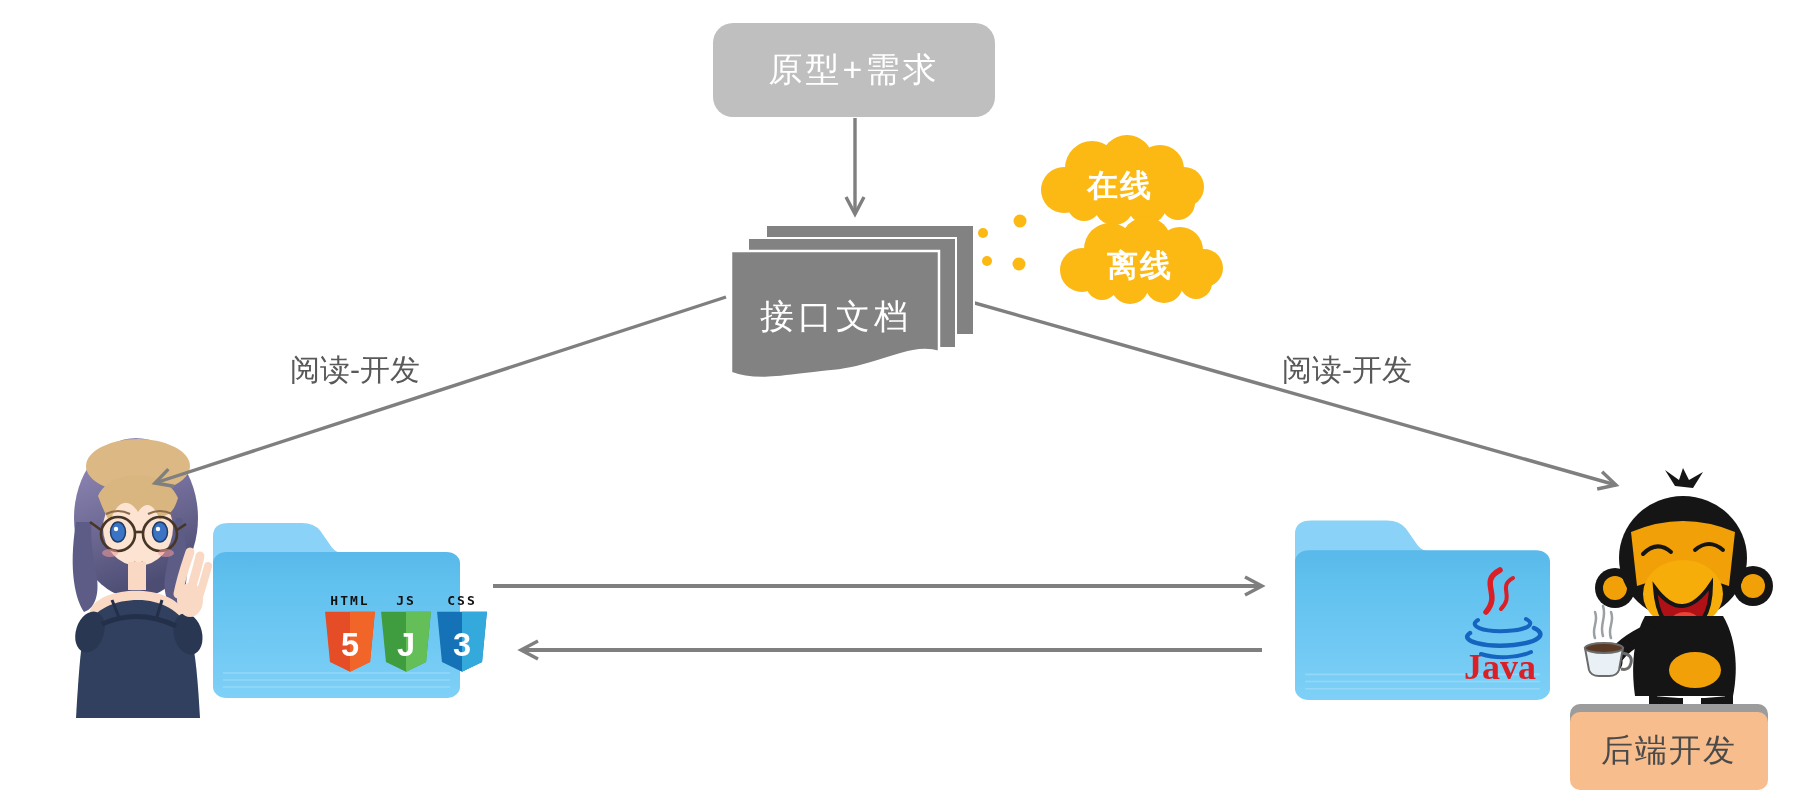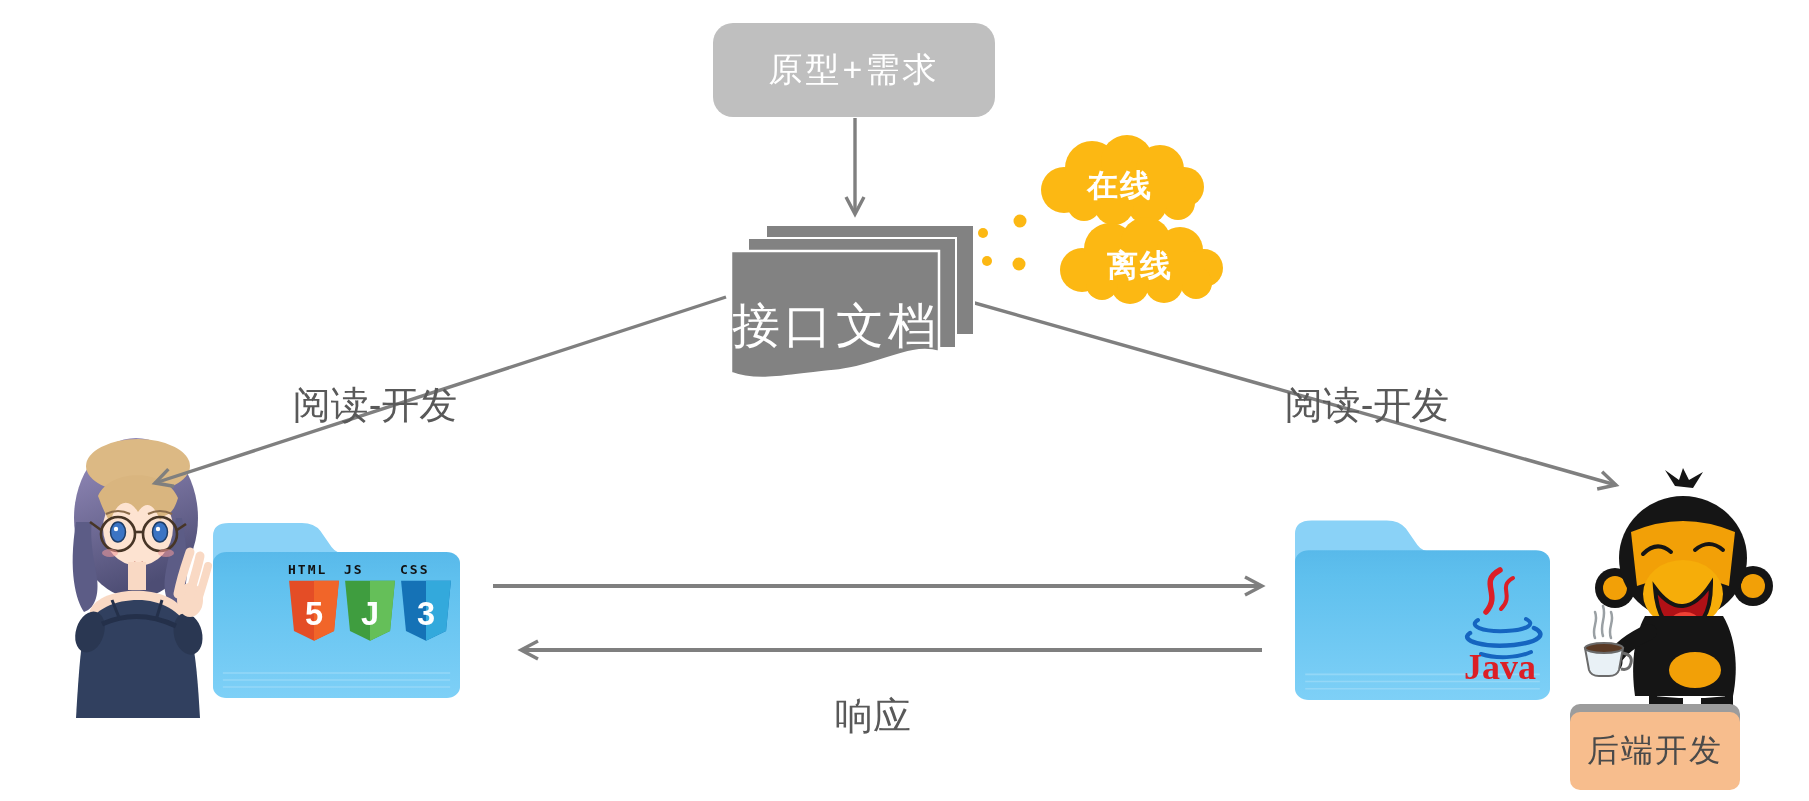--- a/index.html
+++ b/index.html
@@ -23,62 +23,62 @@
   .top-box{left:713px;top:23px;width:282px;height:94px;background:var(--box-gray);
     border-radius:20px;display:flex;align-items:center;justify-content:center;
     color:#fff;font-size:34px;letter-spacing:3px;z-index:4;}
 
   
   .doc-sheet{width:206px;height:108px;background:var(--doc-gray);border:2px solid #fff;z-index:4;}
   .doc-back{left:765px;top:224px;}
   .doc-mid{left:747px;top:237px;}
   .doc-front{left:728px;top:248px;z-index:4;}
   .doc-label{left:730px;top:294px;width:212px;text-align:center;color:#fff;
-    font-size:48px;letter-spacing:4px;z-index:5;}
+    font-size:34px;letter-spacing:4px;z-index:5;}
 
   
   .cloud-part{fill:var(--cloud-yellow);}
   .cloud-text{fill:#fff;font-size:31px;font-weight:bold;letter-spacing:2px;
     font-family:"Liberation Sans","DejaVu Sans",sans-serif;}
 
   
-  .edge-label{color:var(--edge-text);font-size:38px;text-align:center;width:170px;z-index:6;margin-top:30px;}
+  .edge-label{color:var(--edge-text);font-size:30px;text-align:left;width:170px;z-index:6;}
   .read-left{left:290px;top:350px;}
   .read-right{left:1282px;top:350px;}
   .req-label{left:680px;top:536px;}
   .resp-label{left:788px;top:661px;}
 
   
   .folder{z-index:2;}
   .folder-left{left:213px;top:508px;width:247px;height:190px;}
   .folder-right{left:1295px;top:505px;width:255px;height:195px;}
 
   
-  .badge{position:absolute;width:52px;top:562px;z-index:4;}
+  .badge{position:absolute;width:52px;top:593px;z-index:4;text-align:center;margin-left:36px;}
   .badge-label{font-size:13px;font-weight:bold;color:#111;letter-spacing:2px;
     font-family:"DejaVu Sans Mono","Liberation Mono",monospace;}
   .badge svg{display:block;margin:3px auto 0;}
   .badge-glyph{fill:#fff;font-size:30px;font-weight:bold;
     font-family:"Liberation Sans","DejaVu Sans",sans-serif;}
 
   
   .java-logo{left:1448px;top:566px;z-index:4;}
   .java-text{fill:#db1f26;font-size:36px;font-weight:bold;
     font-family:"Liberation Serif","DejaVu Serif",serif;}
 
   
   .girl{left:50px;top:422px;z-index:2;}
   .monkey{left:1583px;top:468px;z-index:2;}
 
   
   .role-label{height:78px;background:var(--peach);border-radius:10px;
     display:flex;align-items:center;justify-content:center;color:var(--peach-text);
     font-size:32px;letter-spacing:2px;z-index:6;box-shadow:0 -8px 0 0 #9c9c9c;}
   .role-left{left:35px;top:712px;width:165px;}
-  .role-right{left:1570px;top:712px;width:170px;}
+  .role-right{left:1570px;top:712px;width:198px;}
 </style>
 </head>
 <body>
 
 <div class="canvas">
 
   <svg class="layer-arrows" width="1809" height="801" viewBox="0 0 1809 801">
     <defs>
       <marker id="chev" viewBox="0 0 26 26" refX="22" refY="13" markerWidth="26" markerHeight="26" orient="auto" markerUnits="userSpaceOnUse">
         <path d="M5,4 L22,13 L5,22" fill="none" stroke="#7f7f7f" stroke-width="3.4"></path>
@@ -136,21 +136,20 @@
       <circle class="cloud-part" cx="114" cy="70" r="19"></circle>
       <circle class="cloud-part" cx="80" cy="71" r="19"></circle>
       <circle class="cloud-part" cx="52" cy="70" r="16"></circle>
       <rect class="cloud-part" x="32" y="38" width="122" height="32"></rect>
     </g>
     <text class="cloud-text" x="90" y="62" text-anchor="middle">离线</text>
   </svg>
 
   <div class="abs edge-label read-left">阅读-开发</div>
   <div class="abs edge-label read-right">阅读-开发</div>
-  <div class="abs edge-label resp-label">响应</div>
 
   <svg class="abs folder folder-left" viewBox="0 0 200 190" preserveAspectRatio="none">
     <defs>
       <linearGradient id="fg" x1="0" y1="0" x2="0" y2="1">
         <stop offset="0" stop-color="#58b9ea"></stop>
         <stop offset="0.18" stop-color="#5fc0ee"></stop>
         <stop offset="1" stop-color="#7ed0f7"></stop>
       </linearGradient>
     </defs>
     <path d="M0,28 Q0,15 13,15 H72 Q82,15 87,23 L96,39 Q100,46 109,46 H187 Q200,46 200,59 V175 Q200,190 185,190 H15 Q0,190 0,175 Z" fill="#8ad2f7"></path>

